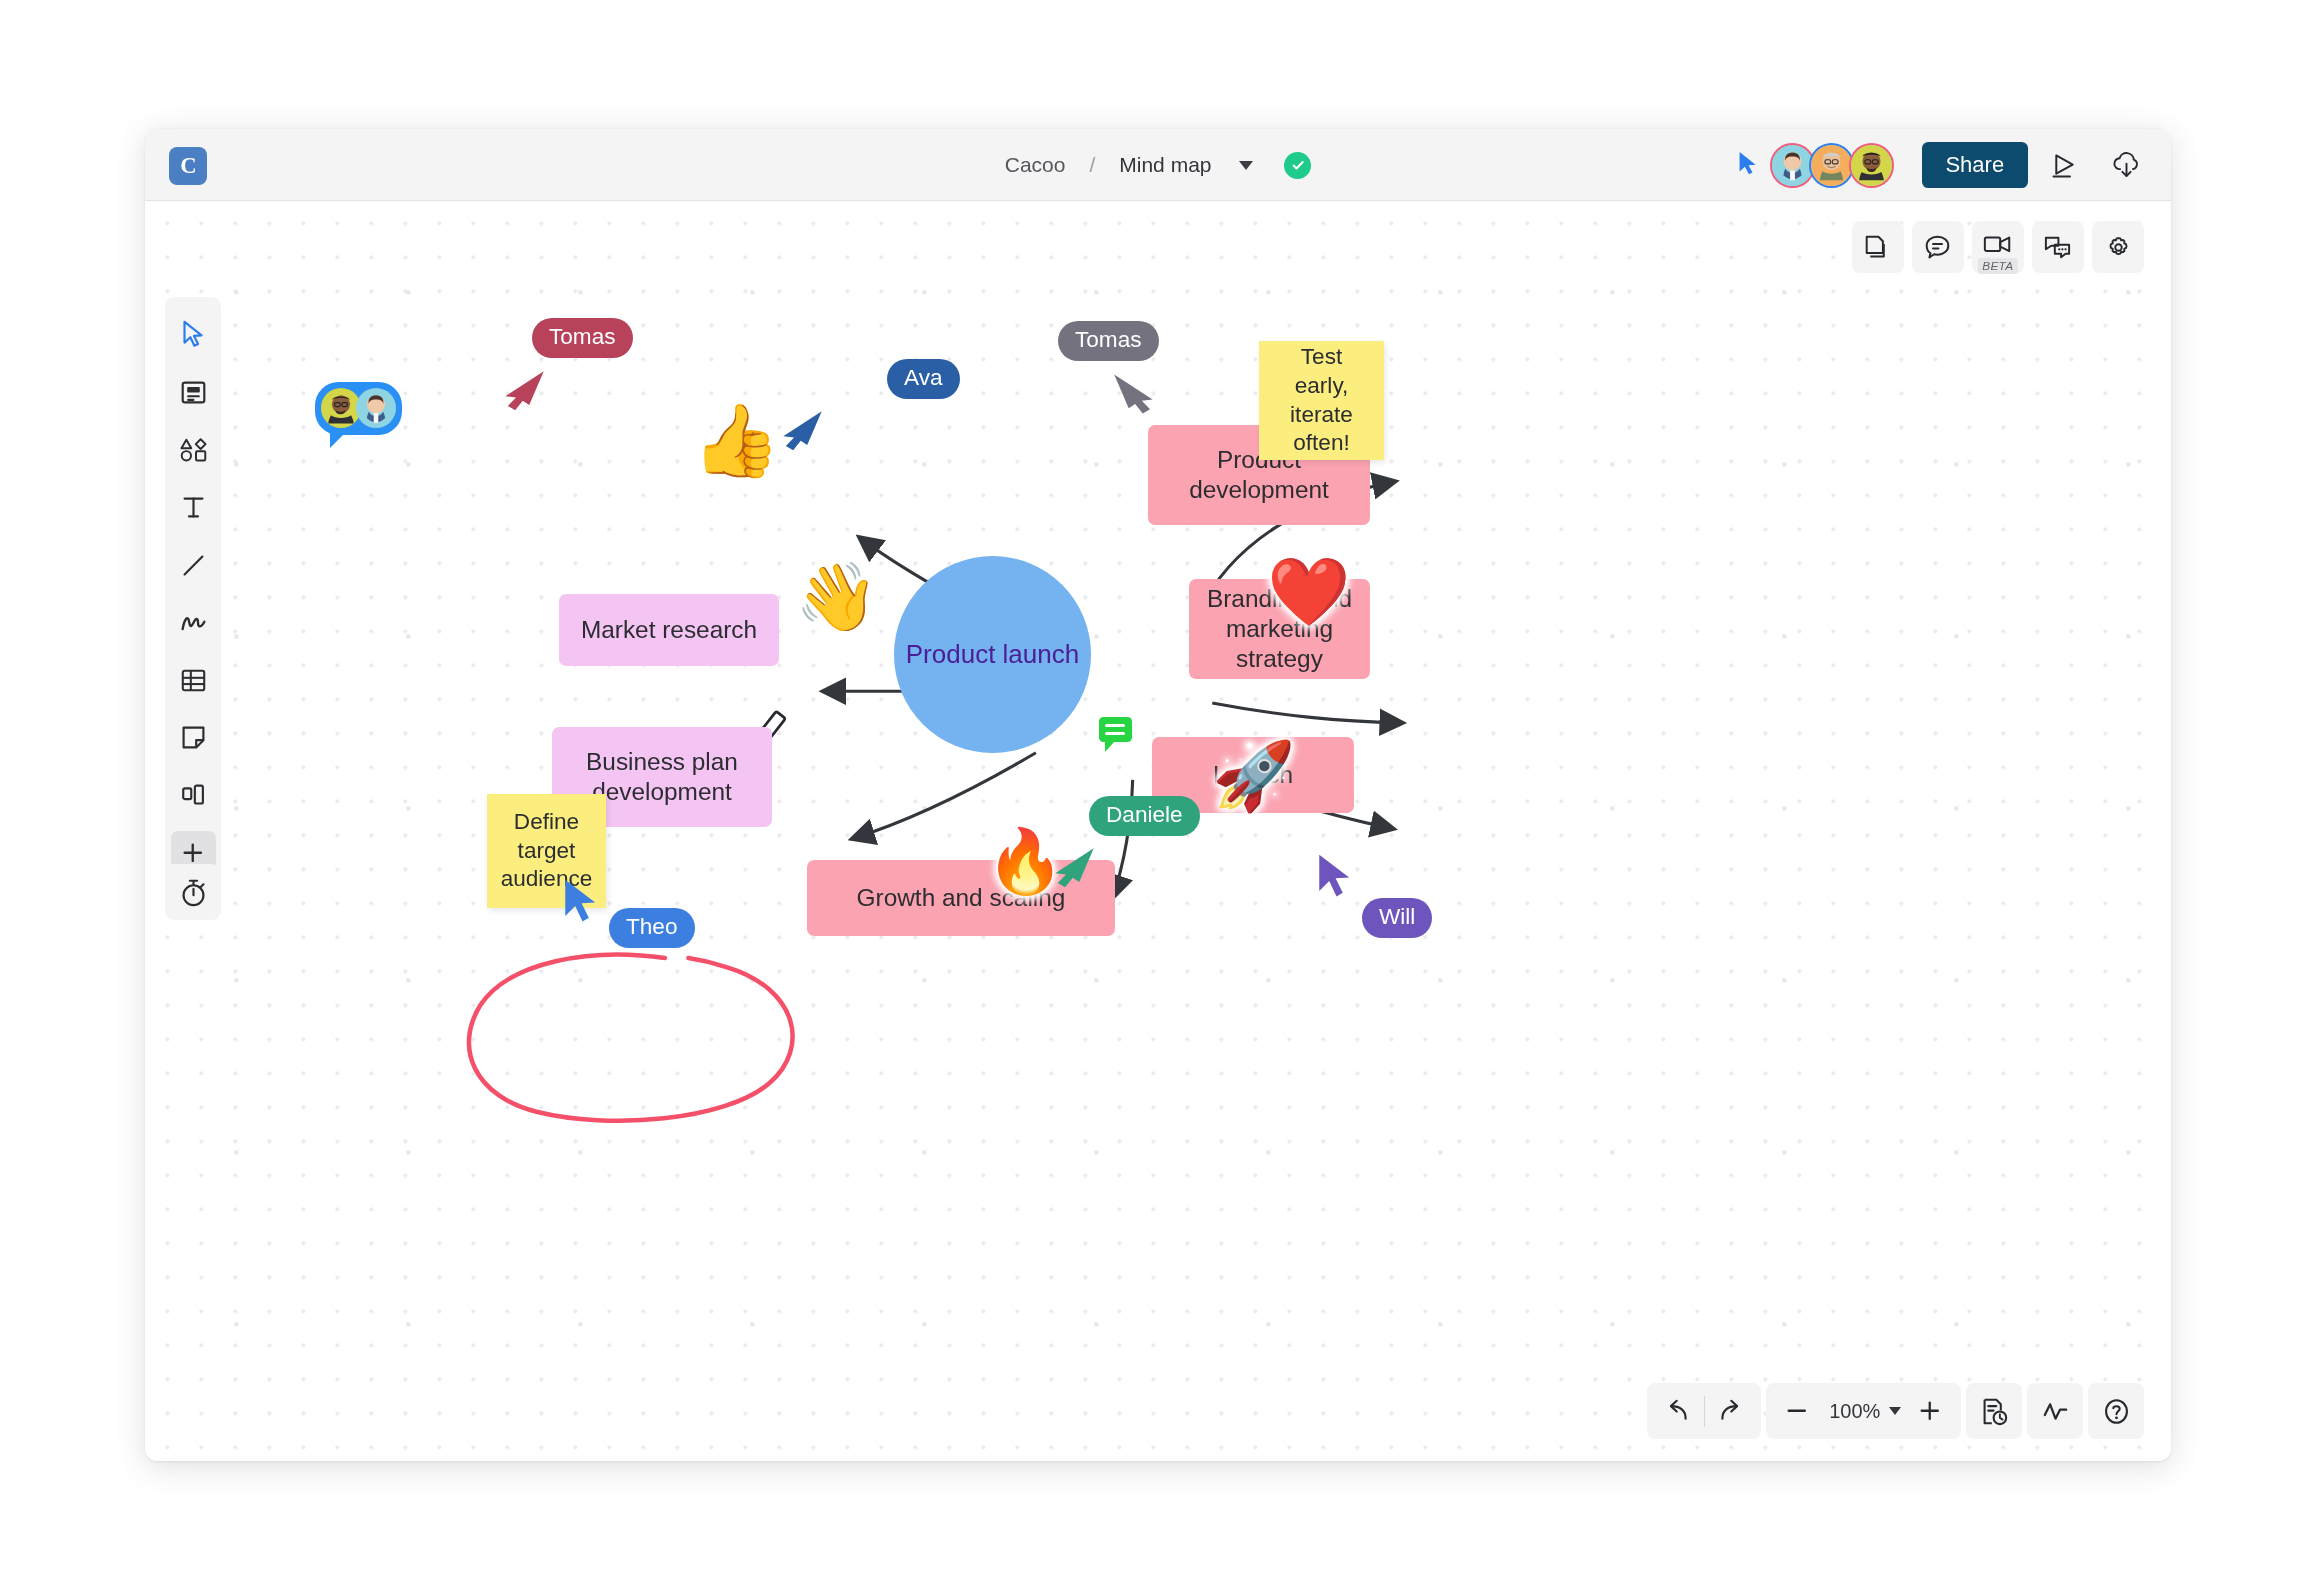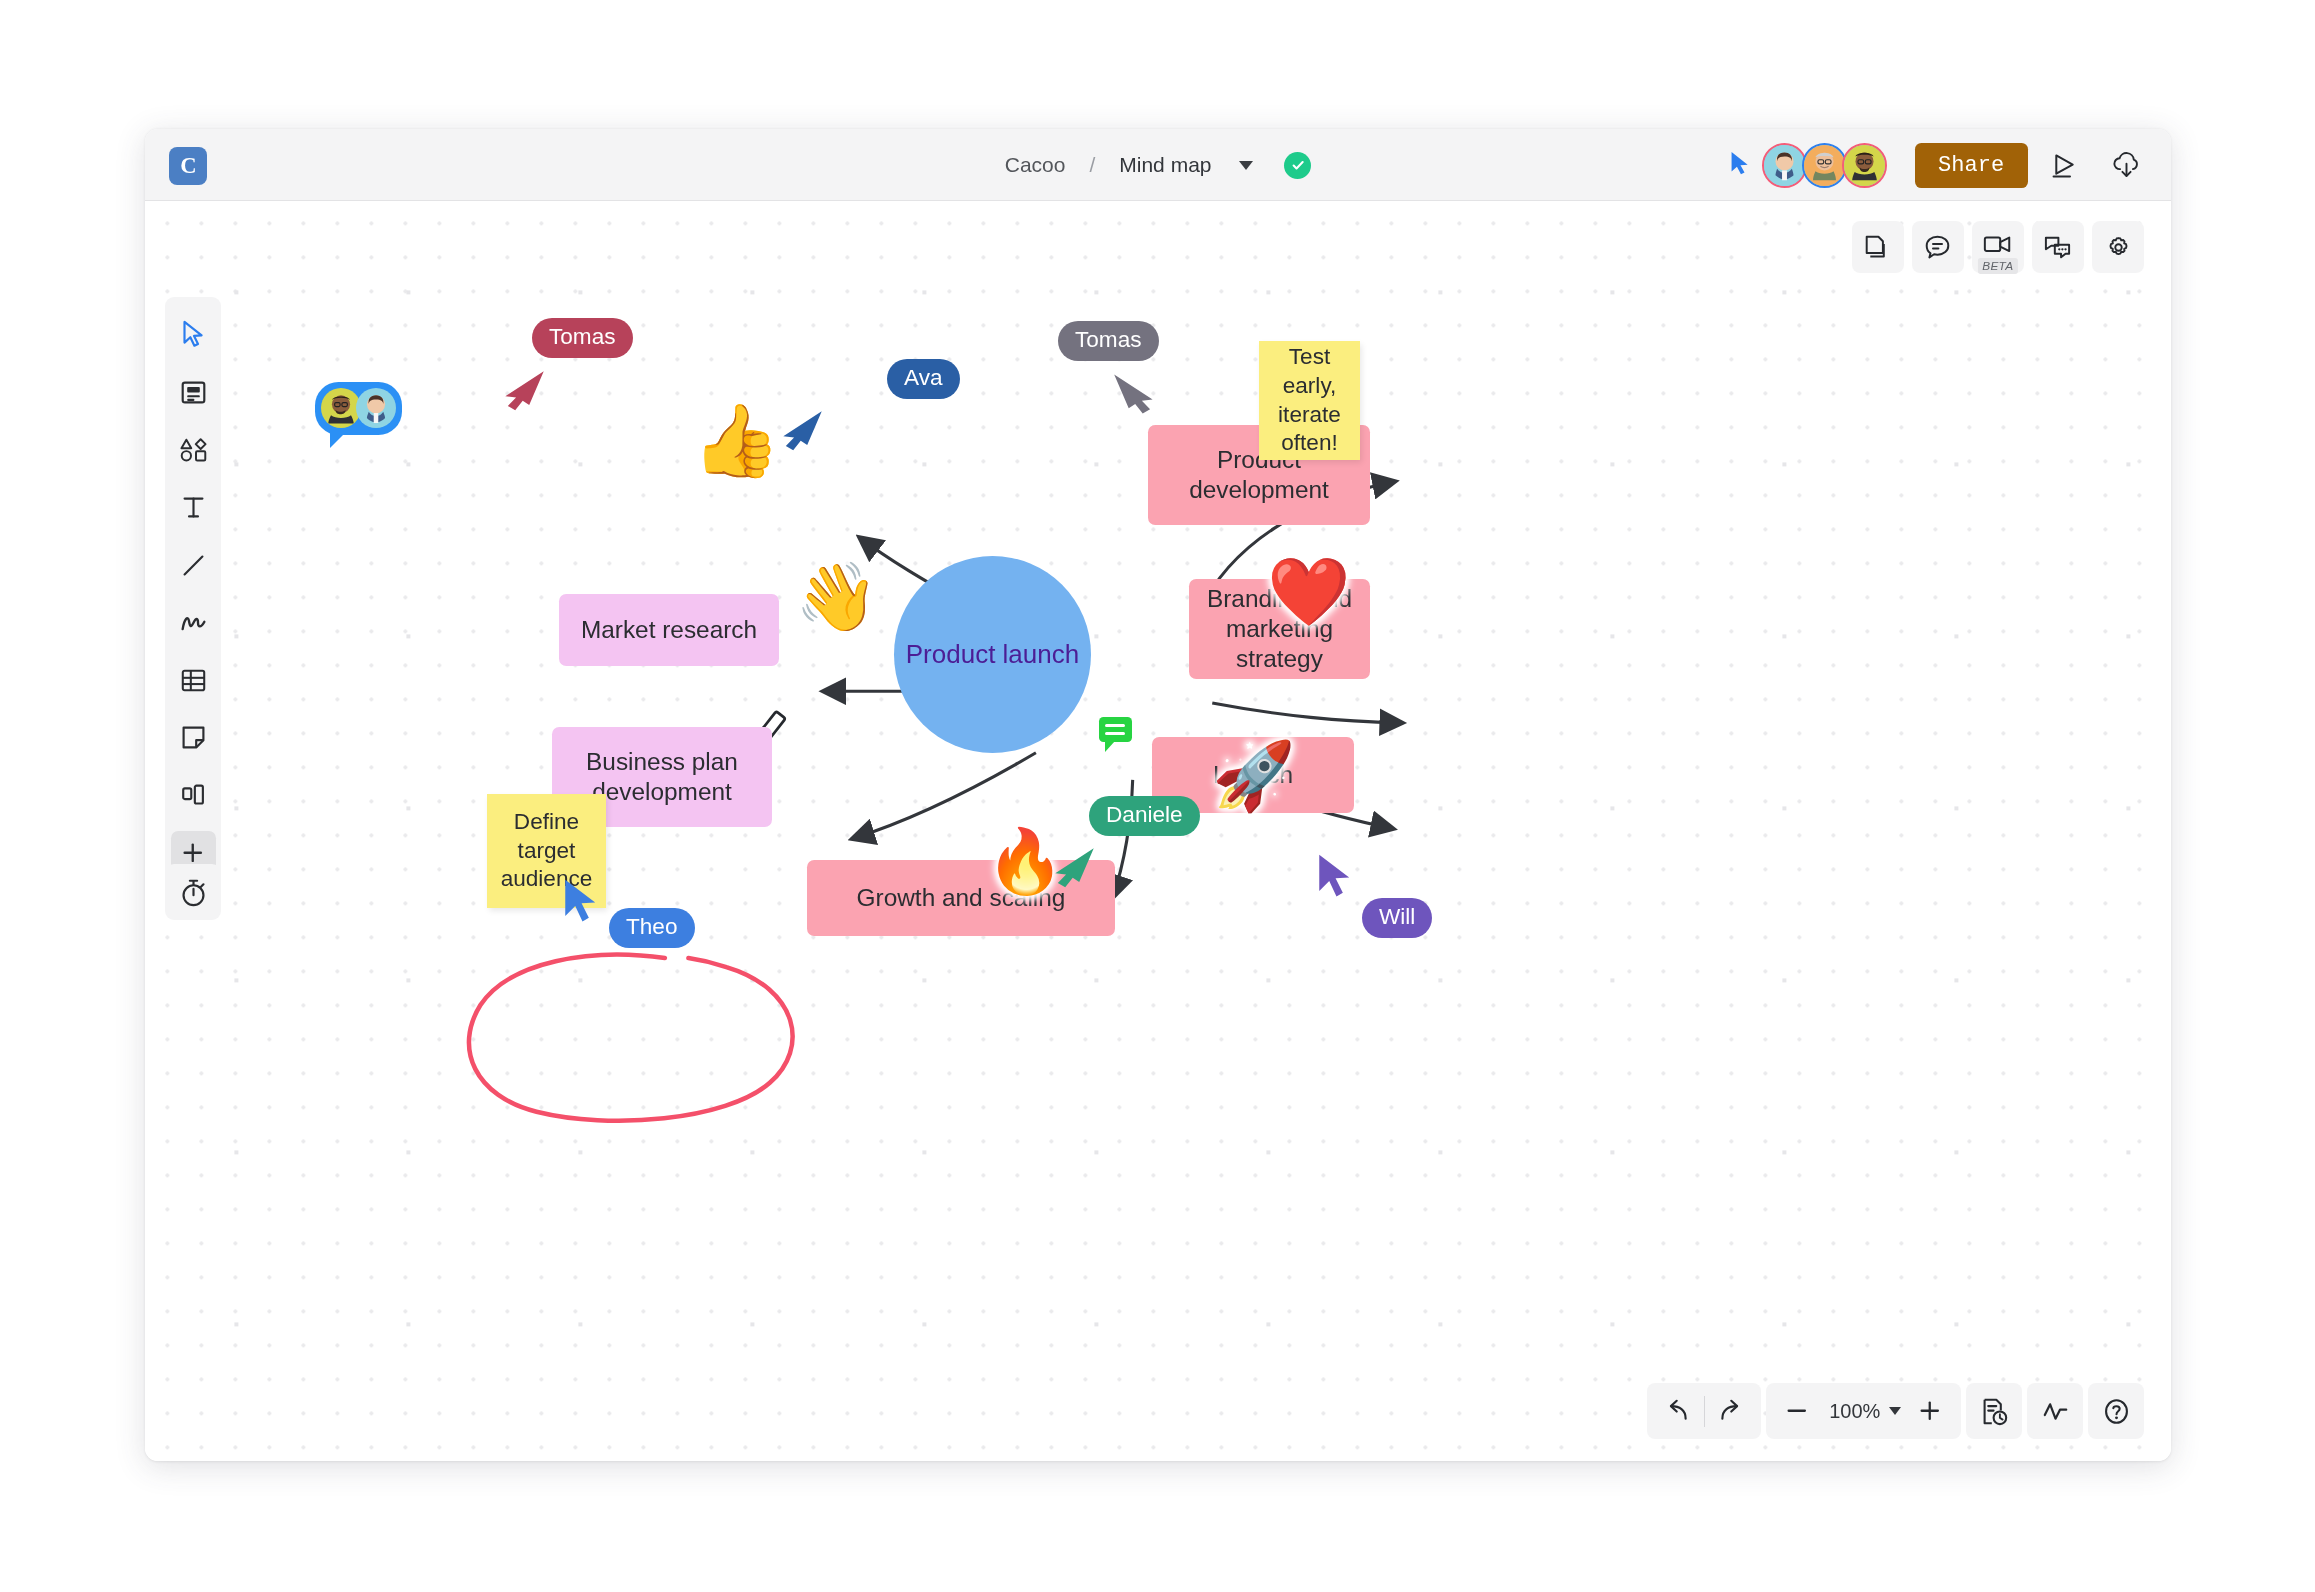--- a/index.html
+++ b/index.html
@@ -66,23 +66,23 @@
     width: 45px; height: 45px; border-radius: 50%;
     margin-left: -5.4px; position: relative;
     border: 2.7px solid #f45d79; overflow: hidden;
     background: #8fd4e3;
   }
   .avatar.ring-blue { border-color: #2f80ed; }
   .avatar:first-of-type { margin-left: 0; }
   .av-face { position: absolute; inset: 0; }
   .btn-share {
     margin-left: 28px;
-    background: #a16207; color: #fff;
+    background: #0c4a6e; color: #fff;
     border: none; border-radius: 6.3px;
-    font-size: 22px; font-family: Liberation Mono, monospace;
+    font-size: 22px; font-family: Liberation Sans, sans-serif;
     padding: 10px 23.5px; cursor: pointer;
   }
   .hdr-icon-btn {
     width: 49px; height: 49px; margin-left: 12.7px;
     display: flex; align-items: center; justify-content: center;
     background: transparent; border: none; cursor: pointer;
   }
 
   
   #canvas {
@@ -464,21 +464,21 @@
         <span>Launch</span>
       </div>
       <div class="node pink" style="left:662px;top:659px;width:308px;height:76px">
         <span>Growth and scaling</span>
       </div>
 
       <div class="hub" style="left:749px;top:355px;width:197px;height:197px">
         <span>Product launch</span>
       </div>
 
-      <div class="sticky" style="left:1114px;top:140px;width:101px;height:119px">
+      <div class="sticky" style="left:1114px;top:140px;width:125px;height:119px">
         <span>Test early, iterate often!</span>
       </div>
       <div class="sticky" style="left:342px;top:593px;width:119px;height:114px">
         <span>Define target audience</span>
       </div>
 
       <div class="cmt-badge" style="left:954px;top:516px">
         <span class="cmt-line" style="top:7.2px"></span>
         <span class="cmt-line" style="top:14.5px"></span>
       </div>

